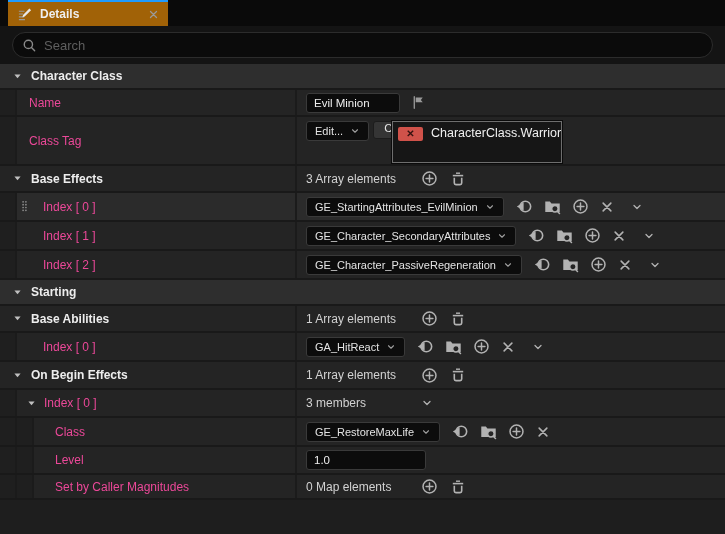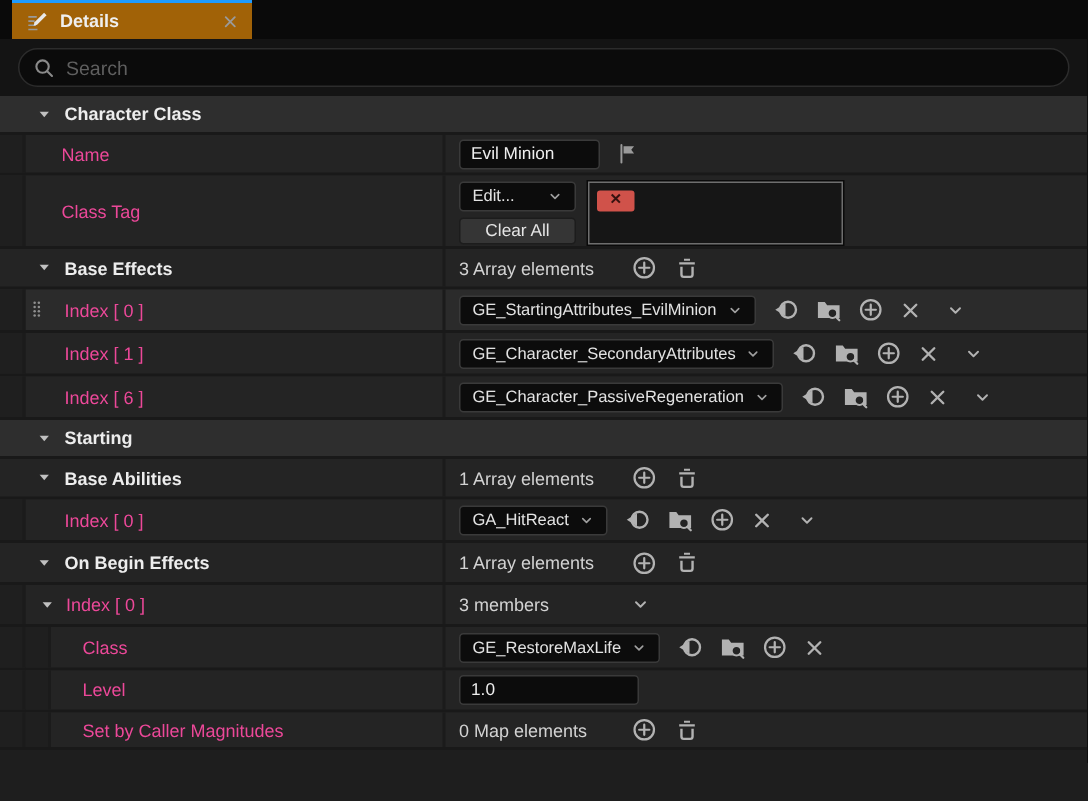--- a/index.html
+++ b/index.html
@@ -41,21 +41,21 @@
   .lbl{
     width:297px; flex:none; display:flex; align-items:center;
     border-right:2px solid #1b1b1b; position:relative;
   }
   .row.cat .lbl{ width:100%; border-right:none; }
   .val{ flex:1; display:flex; align-items:center; padding-left:9px; }
   .ind{ width:17px; flex:none; align-self:stretch; background:#1f1f1f; border-right:2px solid #1b1b1b; }
   .caret{ color:#c0c0c0; flex:none; }
   .bold{ color:#ededed; font-weight:700; }
   .plabel{ color:#ec4899; }
-  .pl12{ padding-left:24px; gap:8px; }
+  .pl12{ padding-left:12px; gap:8px; }
   .pl26{ padding-left:26px; }
   .pl21{ padding-left:21px; }
   .pl9{ padding-left:9px; gap:7px; }
 
   .summary{ color:#d2d2d2; width:115px; flex:none; }
   .iconbtn{ color:#b2b2b2; margin-right:12px; cursor:pointer; flex:none; }
   .assetbtns{ display:flex; align-items:center; margin-left:12px; gap:11px; color:#b2b2b2; }
 
   .combo{
     display:inline-flex; align-items:center; gap:7px; height:20px;
@@ -68,21 +68,21 @@
     color:#eee; font-size:11.5px; padding:0 7px; font-family:inherit; outline:none;
   }
   .pushbtn{
     height:18px; background:#353535; border:1px solid #1c1c1c; border-radius:3px;
     color:#e5e5e5; font-size:11.5px; padding:0 10px; font-family:inherit; cursor:pointer;
   }
   .dragdots{ position:absolute; left:21px; top:50%; transform:translateY(-50%); color:#8f8f8f; }
 
   
   .tagrow .val{ align-items:flex-start; padding-top:4px; padding-bottom:4px; gap:8px; }
-  .tagstack{ display:flex; flex-direction:column; gap:4px; width:78px; flex:none; }
+  .tagstack{ display:flex; flex-direction:row; gap:4px; width:78px; flex:none; }
   .tagstack .combo{ justify-content:space-between; }
   .tagstack .pushbtn{ width:78px;text-align:center; }
   .tagcontainer{
     width:170px; height:42px; background:#161616;
     border:1px solid #6e6e6e; box-shadow:0 0 0 1px #0a0a0a;
     padding:4px 5px; display:flex; align-items:flex-start; gap:8px;
   }
   .tagdel{
     width:25px; height:14px; background:var(--tag-red,#d0524a); border:none; border-radius:2px;
     color:#351210; font-weight:700; font-size:10px; line-height:1; cursor:pointer;
@@ -207,20 +207,21 @@
         <div class="combo">
           <span>Edit...</span>
           <svg class="ic chev" width="10" height="10">
               <use href="#i-chev"></use>
             </svg>
         </div>
         <button class="pushbtn">Clear All</button>
       </div>
       <div class="tagcontainer">
         <button class="tagdel">✕</button>
+        <span class="tagtext">CharacterClass.Warrior</span>
       </div>
     </div>
   </div>
 
   <div class="row" style="height:27px">
     <div class="lbl pl12">
       <svg class="ic caret" width="11" height="11">
           <use href="#i-caret"></use>
         </svg>
       <span class="bold">Base Effects</span>
@@ -299,21 +300,21 @@
         <svg class="ic" width="12" height="12" style="margin-left:6px">
             <use href="#i-chev"></use>
           </svg>
       </div>
     </div>
   </div>
 
   <div class="row" style="height:29px">
     <div class="lbl">
         <div class="ind"></div>
-      <span class="plabel pl26">Index [ 6 ]</span>
+      <span class="plabel pl26">Index [ 2 ]</span>
     </div>
     <div class="val">
       <div class="combo">
         <span>GE_Character_PassiveRegeneration</span>
         <svg class="ic chev" width="10" height="10">
             <use href="#i-chev"></use>
           </svg>
       </div>
       <div class="assetbtns">
         <svg class="ic" width="17" height="17">

